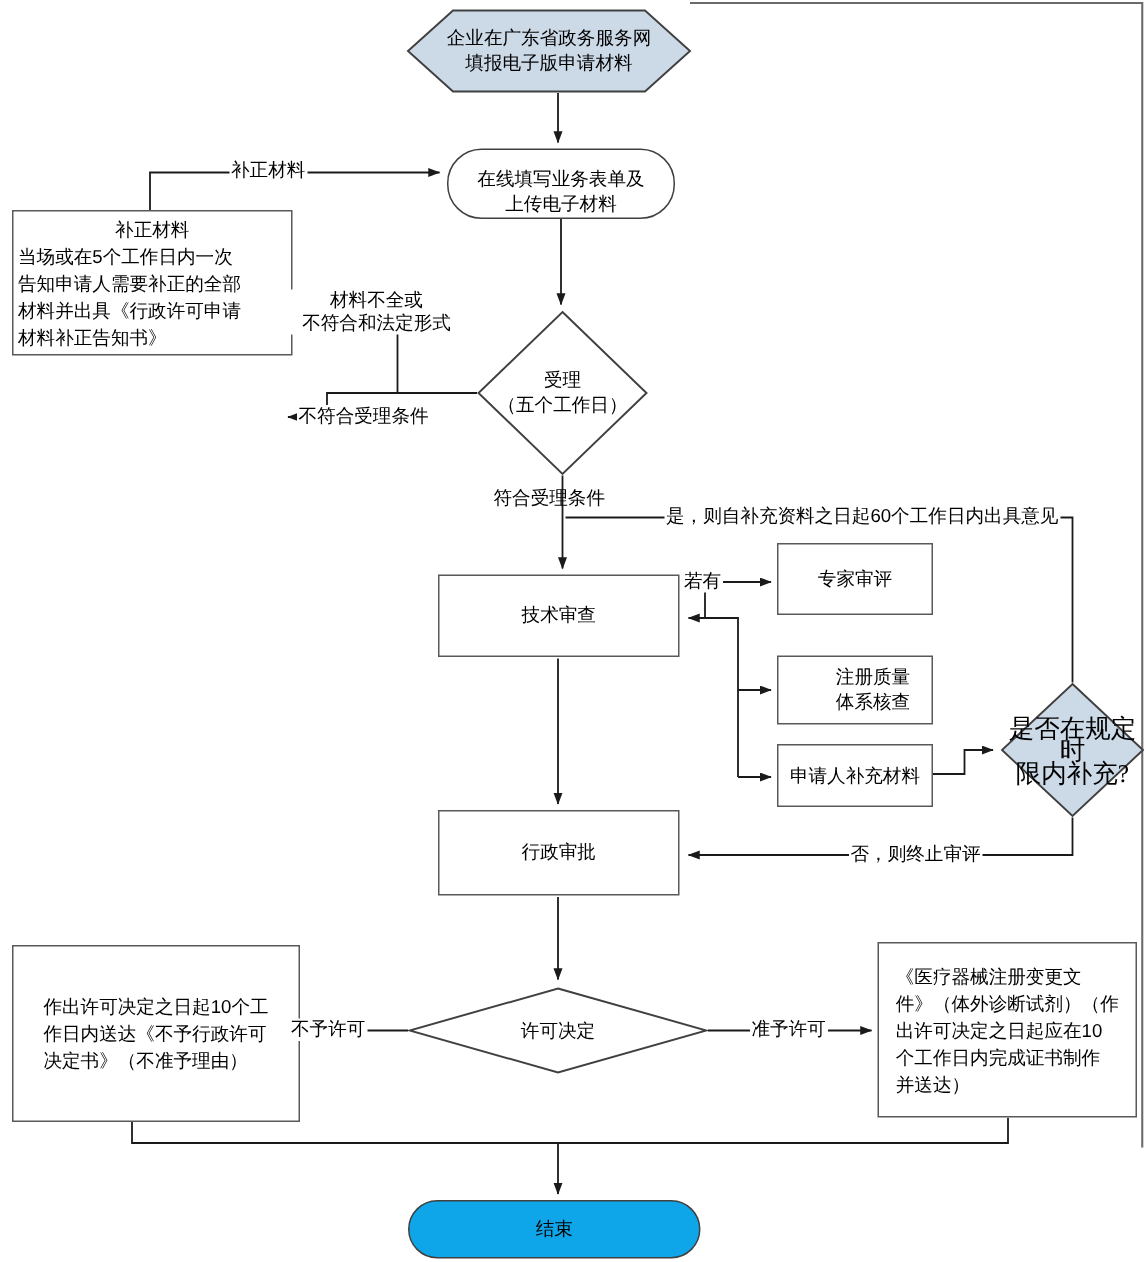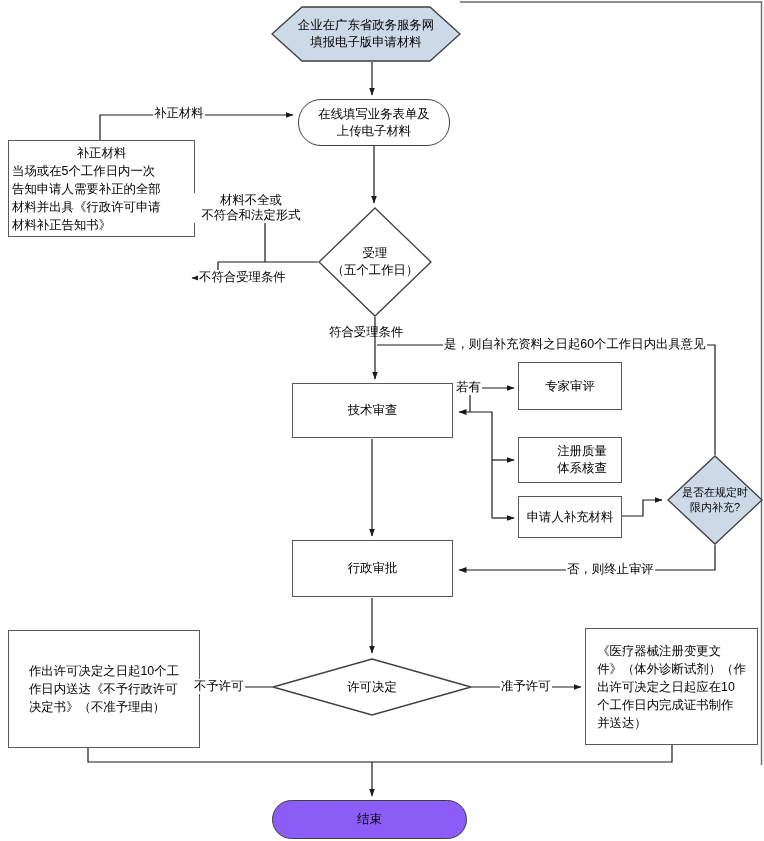--- a/index.html
+++ b/index.html
@@ -18,38 +18,38 @@
     color:var(--text-color);overflow:hidden;
   }
   #connectors{position:absolute;left:0;top:0;width:764px;height:841px;}
   #connectors polyline,#connectors line{fill:none;stroke:var(--line-color);stroke-width:1.2;}
   #connectors .frame{stroke:var(--frame-border);stroke-width:1.4;}
   #connectors marker path{fill:var(--line-color);}
   .node{position:absolute;display:flex;align-items:center;justify-content:center;
         box-sizing:border-box;font-size:12.4px;line-height:17px;text-align:center;}
   .node-text{white-space:pre-line;}
   .rect{background:#fff;border:1.6px solid var(--box-border);}
-  .round{background:#fff;border:1.2px solid var(--shape-border);border-radius:23px;}
-  .stadium{background:#8b5cf6;border:1.2px solid var(--shape-border);border-radius:20px;}
+  .round{background:#fff;border:1.2px solid var(--shape-border);border-radius:23px;align-items:flex-end;}
+  .stadium{background:#0ea5e9;border:1.2px solid var(--shape-border);border-radius:20px;}
   .poly{background:transparent;border:none;}
   .poly svg{position:absolute;left:0;top:0;}
   .poly .node-text{position:relative;}
   .poly polygon{stroke:var(--shape-border);stroke-width:1.3;}
   .poly .fill-blue{fill:var(--shape-fill);}
   .poly .fill-white{fill:#ffffff;}
   .edge-label{position:absolute;font-size:12.4px;line-height:15px;white-space:pre-line;
               background:var(--bg);padding:0 1px;}
   .edge-label.transparent{background:transparent;}
   .multiline{line-height:18px;}
   .left-text{text-align:left;}
   #correction-box{flex-direction:column;align-items:stretch;justify-content:center;padding:0 3px;}
   #correction-box .box-title{text-align:center;}
   #correction-box .box-body{text-align:left;white-space:pre-line;}
   #grant-box,#deny-box{padding:0 4px;}
-  #deadline-diamond{font-size:11px;line-height:15px;}
+  #deadline-diamond{font-size:17px;line-height:15px;font-family:Liberation Serif, serif;}
 </style>
 </head>
 <body>
 
 <div id="canvas">
 
   <svg id="connectors" viewBox="0 0 764 841">
     <defs>
       <marker id="arr" markerWidth="10" markerHeight="8" refX="7.5" refY="3" orient="auto" markerUnits="userSpaceOnUse">
         <path d="M0,0 L8,3 L0,6 Z"></path>

